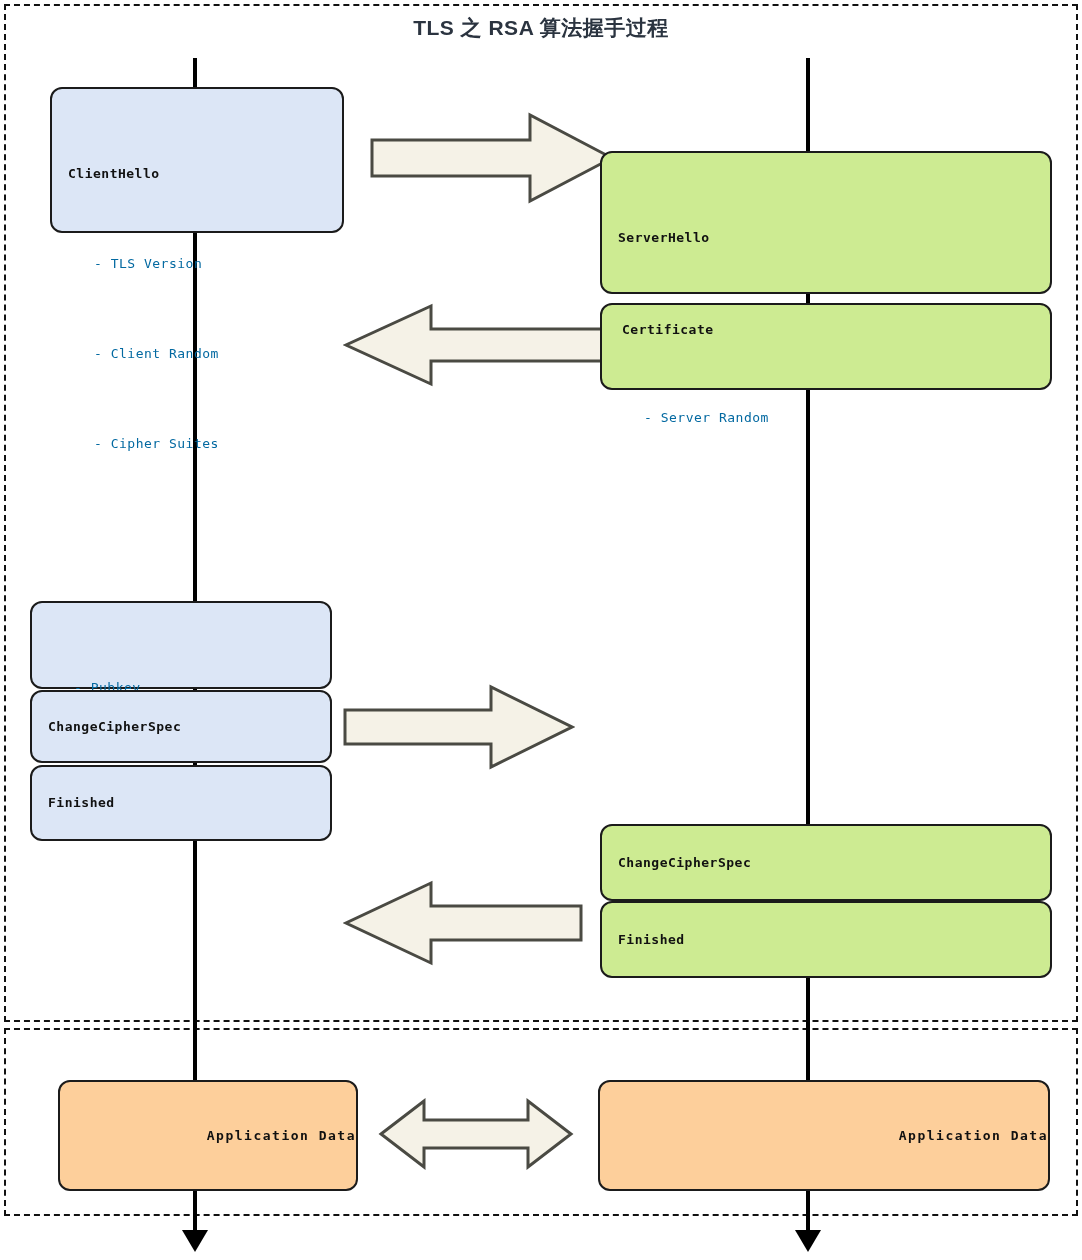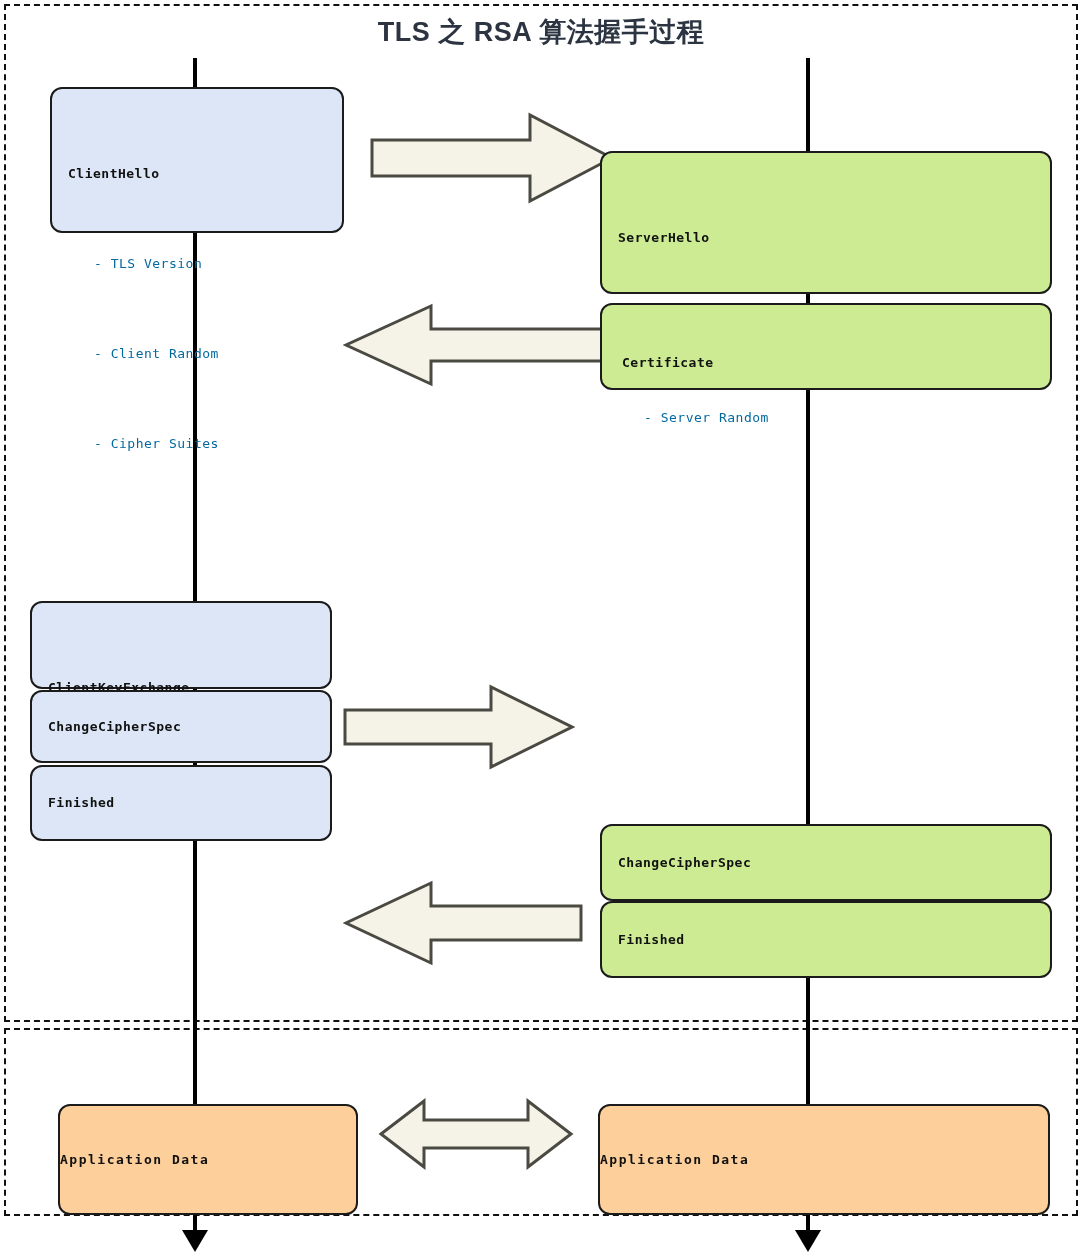--- a/index.html
+++ b/index.html
@@ -26,21 +26,21 @@
     background: transparent;
   }
 
   
   #diagram-title {
     position: absolute;
     left: 0;
     top: 14px;
     width: 1082px;
     text-align: center;
-    font-size: 27px;
+    font-size: 21px;
     font-weight: bold;
     color: #2b3440;
     letter-spacing: 0.5px;
     font-family: "Liberation Sans", sans-serif;
   }
 
   
   .lifeline {
     position: absolute;
     width: 4px;
@@ -86,23 +86,22 @@
   }
   .centered-label {
     display: block;
     text-align: center;
     font-weight: bold;
     letter-spacing: 1.5px;
   }
   .appdata-box {
     display: flex;
     align-items: center;
-    justify-content: flex-start;
+    justify-content: flex-end;
     padding: 0;
-    margin-top: 24px;
   }
 
   
   .flow-arrow {
     position: absolute;
     z-index: 2;
   }
 </style>
 </head>
 <body>
@@ -130,31 +129,30 @@
   <svg class="flow-arrow" style="left:370px; top:112px;" width="245" height="92" viewBox="0 0 245 92">
     <polygon points="2,28 160,28 160,3 242,46 160,89 160,64 2,64" fill="#f5f2e7" stroke="#4a4a43" stroke-width="3" stroke-linejoin="miter"></polygon>
   </svg>
 
   <div class="msg-box fill-server" style="left:600px; top:151px; width:452px; height:143px;">
     <span class="msg-title">ServerHello</span>
     <span class="msg-item">- TLS Version</span>
     <span class="msg-item">- Server Random</span>
   </div>
 
-  <div class="msg-box fill-server" style="left:600px; top:303px; width:452px; height:87px; display:flex; align-items:flex-end;padding-left:20px;">
+  <div class="msg-box fill-server" style="left:600px; top:303px; width:452px; height:87px; display:flex; align-items:flex-start;padding-left:20px;">
     <span class="msg-title">Certificate</span>
   </div>
 
   <svg class="flow-arrow" style="left:343px; top:303px;" width="263" height="84" viewBox="0 0 263 84">
     <polygon points="261,26 88,26 88,3 3,42 88,81 88,58 261,58" fill="#f5f2e7" stroke="#4a4a43" stroke-width="3" stroke-linejoin="miter"></polygon>
   </svg>
 
 
   <div class="msg-box fill-client" style="left:30px; top:601px; width:302px; height:88px;">
-    <span class="msg-title">ClientKeyExchange</span>
     <span class="msg-item">- Pubkey</span>
   </div>
 
   <div class="msg-box fill-client" style="left:30px; top:690px; width:302px; height:73px; display:flex; align-items:center;">
     <span class="msg-title">ChangeCipherSpec</span>
   </div>
 
   <div class="msg-box fill-client" style="left:30px; top:765px; width:302px; height:76px; display:flex; align-items:center;">
     <span class="msg-title">Finished</span>
   </div>

